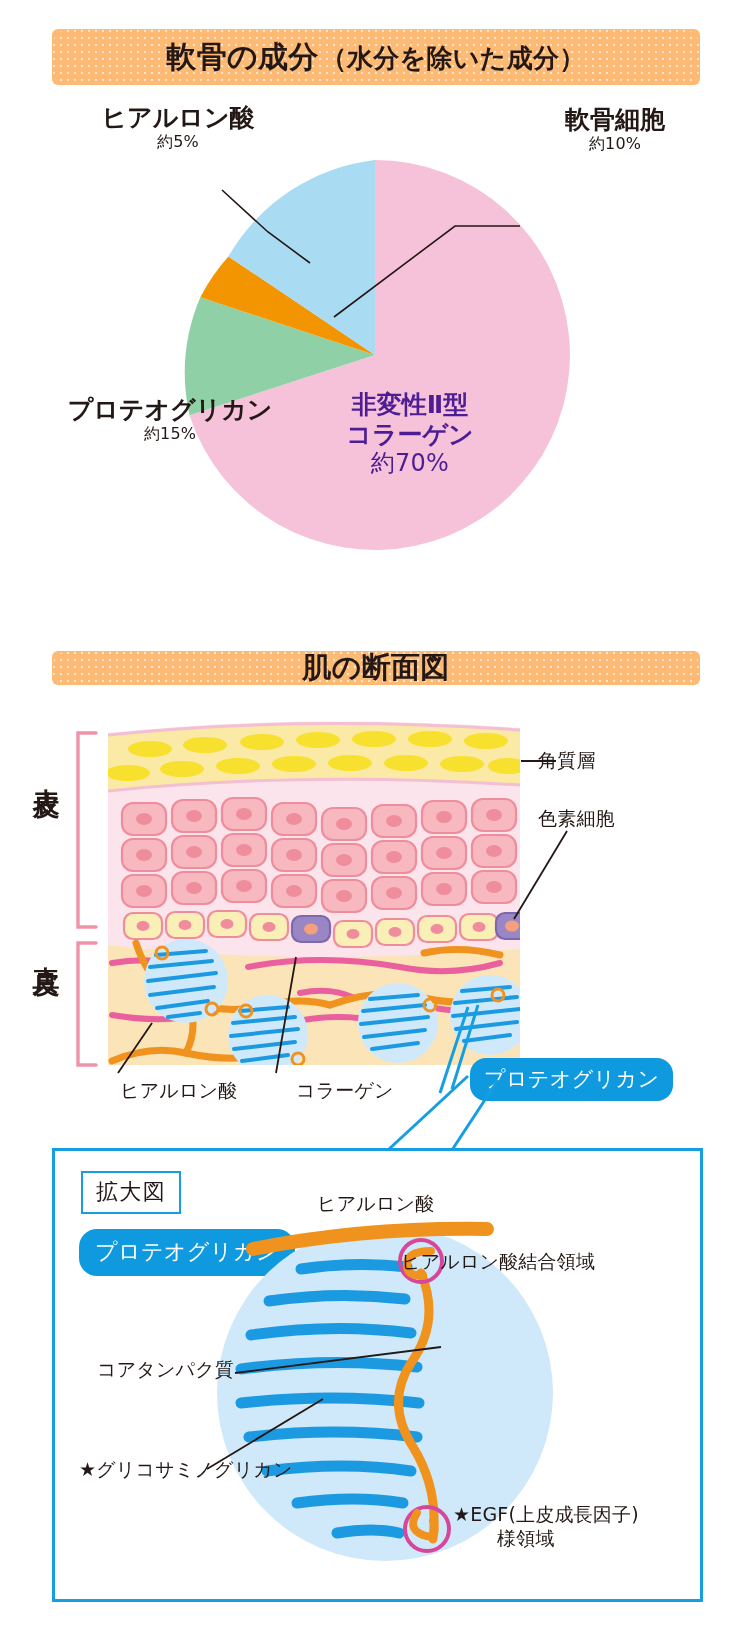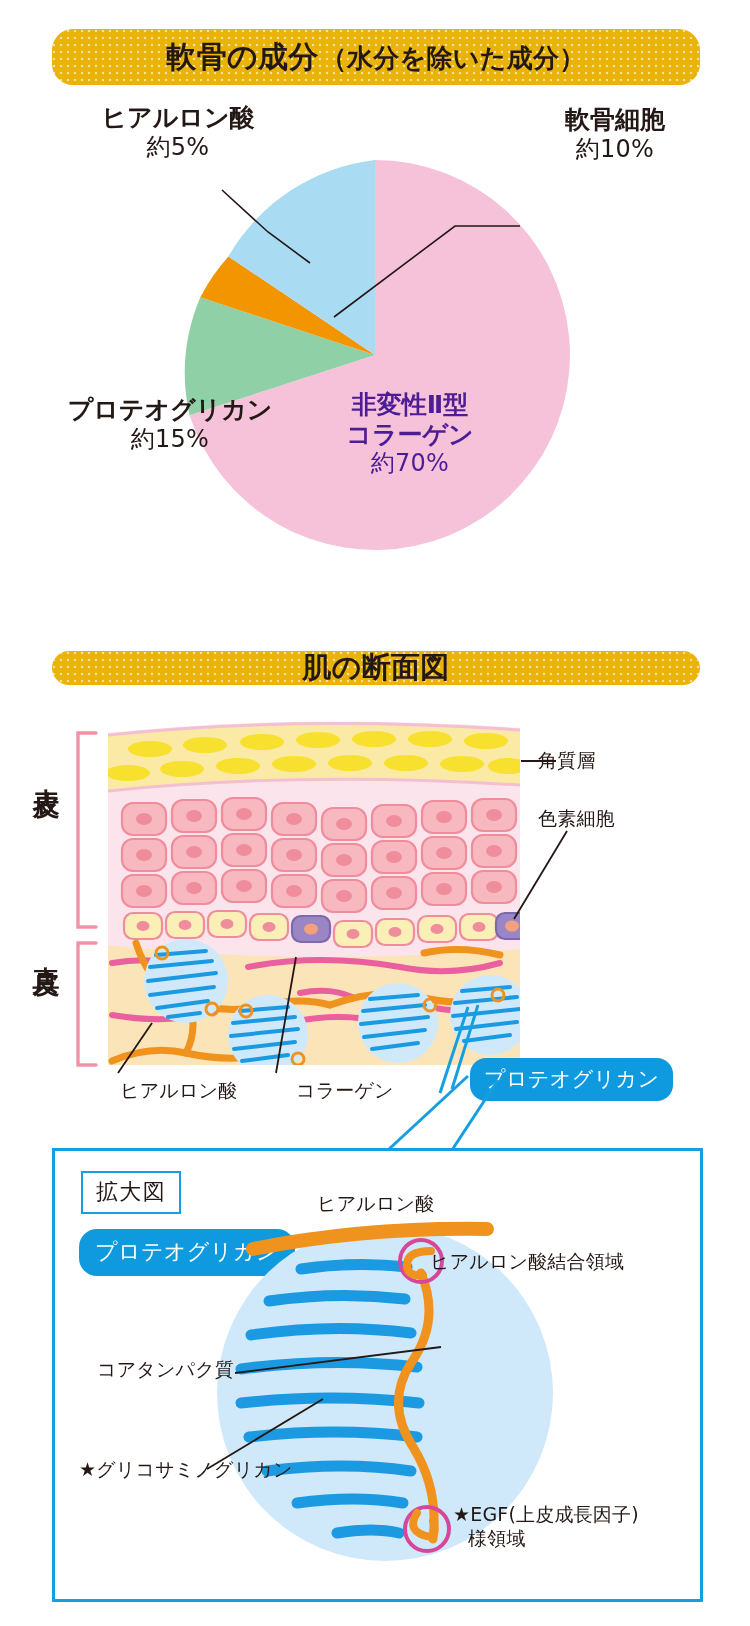--- a/index.html
+++ b/index.html
@@ -6,22 +6,22 @@
   body{
     width:750px;height:1626px;position:relative;overflow:hidden;
     font-family:"DejaVu Sans","Liberation Sans",sans-serif;
     color:#231815;
   }
   .stage{position:absolute;left:0;top:0;width:750px;height:1626px;}
 
   
   .banner{
     position:absolute;
-    background:#eab308;
-    border-radius:21px;
+    background:#fdba74;
+    border-radius:6px;
     display:flex;align-items:center;justify-content:center;
     letter-spacing:.02em;
   }
   .banner::after{
     content:"";position:absolute;inset:0;border-radius:18px;
     background-image:
       radial-gradient(circle at 2px 2px, rgba(255,255,255,.62) 1.3px, transparent 1.6px);
     background-size:7px 7px;
     pointer-events:none;
   }
@@ -30,21 +30,21 @@
   .banner .b-sub{font-weight:bold;font-size:26px;color:#231815;margin-left:2px;}
 
   #banner1{left:52px;top:29px;width:648px;height:56px;}
   #banner2{left:52px;top:651px;width:648px;height:34px;}
   #banner2 .b-main{font-size:29px;}
 
   
   #pie-wrap{position:absolute;left:0;top:95px;width:750px;height:490px;}
   .pie-label{position:absolute;text-align:center;line-height:1.18;}
   .pie-label .pl-name{font-weight:bold;font-size:25px;white-space:nowrap;}
-  .pie-label .pl-val{font-size:24px;letter-spacing:.01em;}
+  .pie-label .pl-val{font-size:16px;letter-spacing:.01em;}
 
   #lab-ha{left:48px;top:8px;width:260px;}
   #lab-pg{left:20px;top:300px;width:300px;}
   #lab-pg .pl-name{font-size:25px;}
   #lab-cc{left:500px;top:10px;width:230px;}
   #lab-col{left:285px;top:295px;width:250px;color:#4c1d95;}
   #lab-col .pl-name{font-size:25px;line-height:1.18;}
   #lab-col .pl-val{font-size:24px;}
 
   
@@ -410,26 +410,26 @@
         <path d="M362 362 Q352 378 368 384 Q384 390 378 370" stroke="#f0931e" stroke-width="8" fill="none" stroke-linecap="round"></path>
       </g>
 
       <g stroke="#231815" stroke-width="1.8" fill="none">
         <line x1="180" y1="222" x2="386" y2="196"></line>
         <line x1="152" y1="318" x2="268" y2="248"></line>
       </g>
     </svg>
 
     <div class="zlab" style="left:262px;top:40px;">ヒアルロン酸</div>
-    <div class="zlab" style="left:346px;top:98px;margin-left:29px;">ヒアルロン酸結合領域</div>
+    <div class="zlab" style="left:346px;top:98px;">ヒアルロン酸結合領域</div>
     <div class="zlab" style="left:42px;top:206px;">コアタンパク質</div>
     <div class="zlab" style="left:24px;top:306px;">★グリコサミノグリカン</div>
     <div class="zlab two" style="left:398px;top:352px;width:230px;">
       <span>★EGF(上皮成長因子)</span><br>
-      <span style="display:inline-block;margin-left:15px;">様領域</span>
+      <span style="display:inline-block;margin-left:44px;">様領域</span>
     </div>
   </div>
 
   <svg width="750" height="120" style="position:absolute;left:0;top:1058px;pointer-events:none;">
     <g stroke="#159ee0" stroke-width="3" fill="none">
       <line x1="468" y1="18" x2="388" y2="92"></line>
       <line x1="498" y1="22" x2="452" y2="92"></line>
     </g>
   </svg>
 

